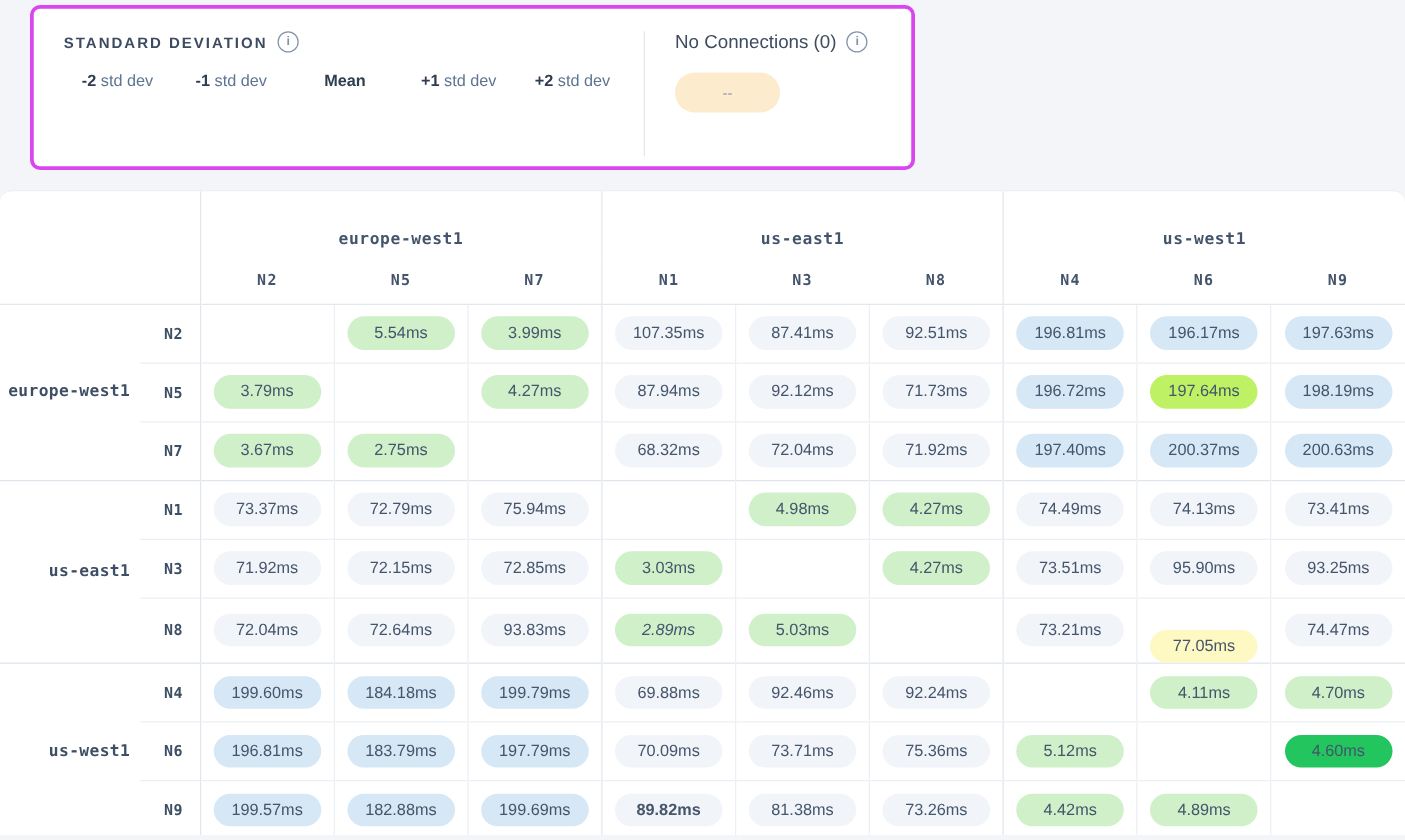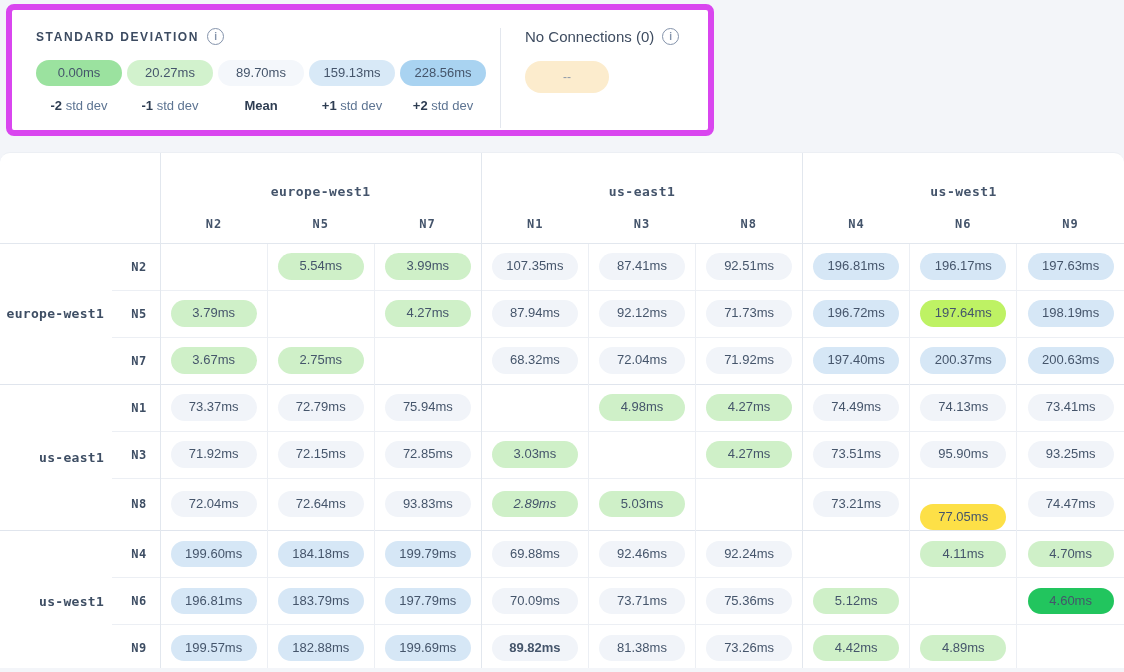--- a/index.html
+++ b/index.html
@@ -6,24 +6,24 @@
   html,body { width:1124px; height:672px; }
   body {
     background:#f3f5f9;
     font-family:"Liberation Sans", sans-serif;
     color:#46566c;
     overflow:hidden;
   }
 
   
   .legend-card {
-    position:absolute; left:6px; top:4px;
+    position:absolute; left:24px; top:4px;
     width:708px; height:132px;
     background:#ffffff;
-    border:6px solid #d946ef;
+    border:3px solid #d946ef;
     border-radius:8px;
     display:flex;
     padding:18px 0 0 24px;
   }
   .legend-left { width:462px; }
   .legend-title-row { display:flex; align-items:center; gap:8px; margin-bottom:15px; }
   .legend-title {
     font-size:12px; font-weight:bold; letter-spacing:1.6px;
     color:#3c4b61;
   }
@@ -101,37 +101,20 @@
 </style>
 </head>
 <body>
 
 <div class="legend-card">
   <div class="legend-left">
     <div class="legend-title-row">
       <span class="legend-title">STANDARD DEVIATION</span>
       <span class="info-icon">i</span>
     </div>
-    <div class="legend-pills">
-        <div class="legend-pill-slot">
-          <span class="pill" style="background: rgb(155, 226, 159);">0.00ms</span>
-        </div>
-        <div class="legend-pill-slot">
-          <span class="pill" style="background: rgb(210, 242, 205);">20.27ms</span>
-        </div>
-        <div class="legend-pill-slot">
-          <span class="pill" style="background: rgb(244, 247, 251);">89.70ms</span>
-        </div>
-        <div class="legend-pill-slot">
-          <span class="pill" style="background: rgb(216, 233, 247);">159.13ms</span>
-        </div>
-        <div class="legend-pill-slot">
-          <span class="pill" style="background: rgb(169, 211, 241);">228.56ms</span>
-        </div>
-      </div>
     <div class="legend-labels">
         <div class="legend-label"><b>-2</b> std dev</div>
         <div class="legend-label"><b>-1</b> std dev</div>
         <div class="legend-label"><b>Mean</b></div>
         <div class="legend-label"><b>+1</b> std dev</div>
         <div class="legend-label"><b>+2</b> std dev</div>
       </div>
   </div>
   <div class="legend-divider"></div>
   <div class="no-conn">
@@ -242,21 +225,21 @@
         </tr>
         <tr class="inner-row">
           <td class="node-cell">N8</td>
           <td class="data-cell gb-left"><span class="pill" style="background: rgb(241, 244, 249);">72.04ms</span></td>
           <td class="data-cell"><span class="pill" style="background: rgb(241, 244, 249);">72.64ms</span></td>
           <td class="data-cell"><span class="pill" style="background: rgb(241, 244, 249);">93.83ms</span></td>
           <td class="data-cell gb-left"><span class="pill" style="background: rgb(207, 240, 200); font-style: italic;">2.89ms</span></td>
           <td class="data-cell"><span class="pill" style="background: rgb(207, 240, 200);">5.03ms</span></td>
           <td class="data-cell"></td>
           <td class="data-cell gb-left"><span class="pill" style="background: rgb(241, 244, 249);">73.21ms</span></td>
-          <td class="data-cell"><span class="pill" style="background: #fde047; margin-top: 25px;">77.05ms</span></td>
+          <td class="data-cell"><span class="pill" style="background: #fef9c3; margin-top: 25px;">77.05ms</span></td>
           <td class="data-cell"><span class="pill" style="background: rgb(241, 244, 249);">74.47ms</span></td>
         </tr>
         <tr class="group-row">
           <td class="region-cell" rowspan="3">us-west1</td>
           <td class="node-cell">N4</td>
           <td class="data-cell gb-left"><span class="pill" style="background: rgb(214, 231, 246);">199.60ms</span></td>
           <td class="data-cell"><span class="pill" style="background: rgb(214, 231, 246);">184.18ms</span></td>
           <td class="data-cell"><span class="pill" style="background: rgb(214, 231, 246);">199.79ms</span></td>
           <td class="data-cell gb-left"><span class="pill" style="background: rgb(241, 244, 249);">69.88ms</span></td>
           <td class="data-cell"><span class="pill" style="background: rgb(241, 244, 249);">92.46ms</span></td>

